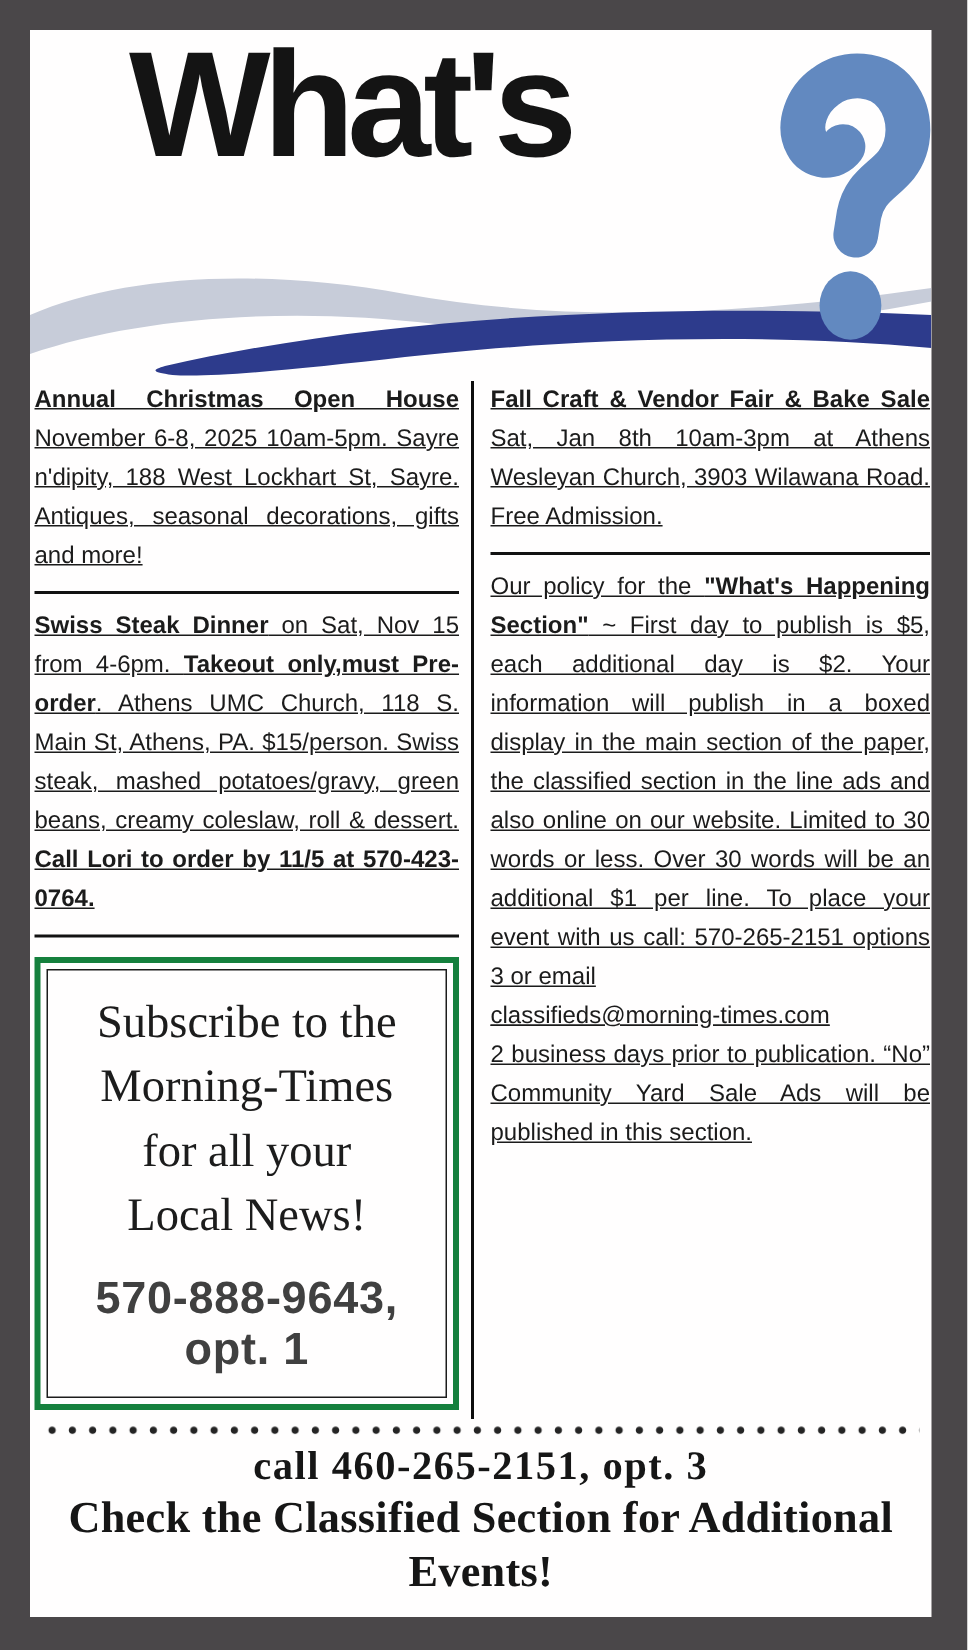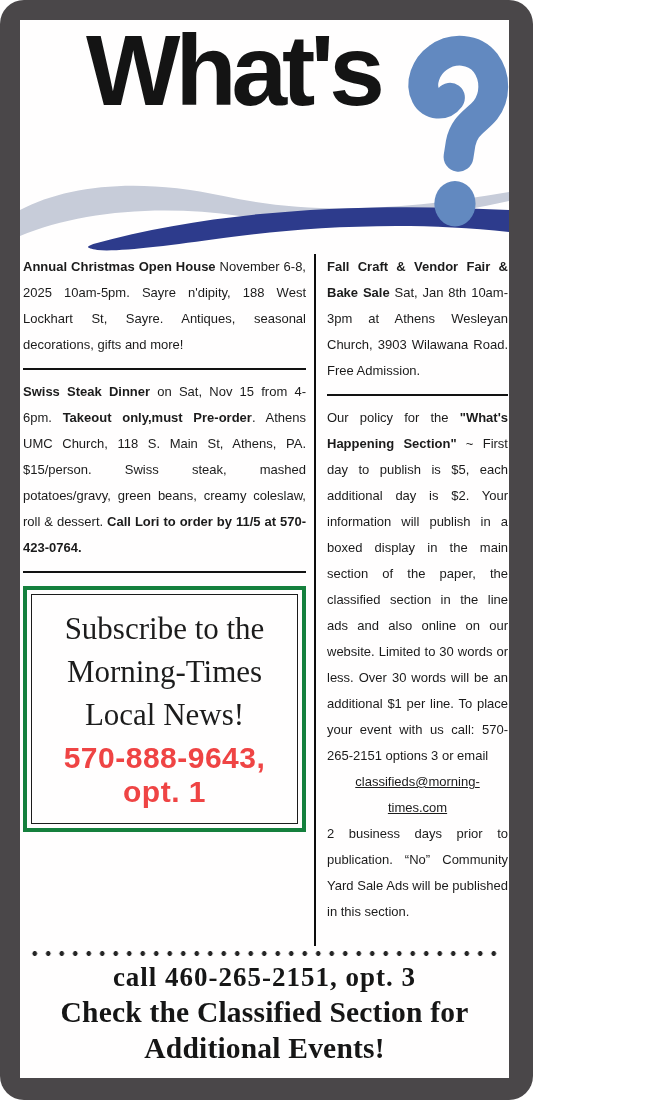--- a/index.html
+++ b/index.html
@@ -1,47 +1,47 @@
 <!DOCTYPE html>
 <html><head>
 <meta charset="utf-8">
 <style>
   html,body{margin:0;padding:0;background:#ffffff;}
   .page{
-    width:533px;height:1100px;box-sizing:border-box;position:relative;
+    width:645px;height:1100px;box-sizing:border-box;position:relative;
     background:#4a4749;padding:20px 24px 22px 20px;
-    font-family:"Liberation Sans",sans-serif;color:#1a1a1a;border-radius:24px;
+    font-family:"Liberation Sans",sans-serif;color:#1a1a1a;
   }
   .inner{width:100%;height:100%;background:#fffefe;position:relative;overflow:hidden;}
 
   
   .header{position:relative;height:232px;overflow:hidden;}
   .swoosh{position:absolute;left:0;bottom:-4px;width:100%;height:80px;}
   .masthead{position:absolute;left:0;top:0;width:100%;line-height:1;
     font-weight:bold;letter-spacing:-5px;color:#141414;}
   .title1{position:absolute;top:0px;left:66px;font-size:100px;}
   .title2{position:absolute;top:92px;left:20px;font-size:100px;}
   .qmark{position:absolute;top:2px;right:0px;width:128px;height:214px;}
 
   
   .columns{display:flex;height:694px;box-sizing:border-box;padding:2px 0 0 2px;}
   .col-left{width:292px;box-sizing:border-box;padding:0 8px 0 1px;}
   .vdivider{width:2px;background:#0d0d0d;}
   .col-right{flex:1;box-sizing:border-box;padding:0 1px 0 11px;}
 
-  .event{font-size:13px;line-height:26px;text-align:justify;color:#1b1b1b;}
+  .event{font-size:16px;line-height:26px;text-align:justify;color:#1b1b1b;text-decoration:underline;}
   .seg-bold{font-weight:bold;}
   .seg-underline{text-decoration:underline;}
-  .seg-block{display:block;text-align:center;}
+  .seg-block{display:block;text-align:left;}
   .rule{border:none;border-top:2.5px solid #121212;margin:10px 0 9px 0;}
 
   .subscribe-outer{border:4px solid #15803d;padding:4px;margin-top:13px;}
   .subscribe-inner{border:1.5px solid #1c1c1c;text-align:center;padding:12px 2px 14px 2px;}
   .subscribe-line{font-family:"Liberation Serif",serif;font-size:31px;line-height:43px;color:#1c1c1c;}
-  .subscribe-phone{font-size:30px;font-weight:bold;letter-spacing:.5px;margin-top:5px;color:#ef4444;}
+  .subscribe-phone{font-size:30px;font-weight:bold;letter-spacing:.5px;margin-top:18px;color:#404040;}
 
   
   .footer{padding-top:1px;}
   .dots{height:9px;margin:2px 8px;
     background-image:radial-gradient(circle,#242424 2.1px,transparent 2.7px);
     background-size:13.5px 9px;background-position:left center;background-repeat:repeat-x;}
   .footer-text{font-family:"Liberation Serif",serif;font-weight:bold;text-align:center;color:#161616;}
   .footer-line1{font-size:27px;line-height:34px;margin-top:3px;}
   .footer-line2{font-size:27px;line-height:34px;letter-spacing:1px;}
   .footer-line3{font-size:29.5px;line-height:36px;letter-spacing:.2px;}
@@ -69,20 +69,21 @@
       <div class="col-left">
         <p class="event" style="margin:0;"><span class="seg-bold">Annual Christmas Open House </span><span>November 6-8, 2025 10am-5pm. Sayre n'dipity, 188 West Lockhart St, Sayre. Antiques, seasonal decorations, gifts and more!</span></p>
         <hr class="rule">
         <p class="event" style="margin:0;"><span class="seg-bold">Swiss Steak Dinner</span><span> on Sat, Nov 15 from 4-6pm. </span><span class="seg-bold">Takeout only,must Pre-order</span><span>. Athens UMC Church, 118 S. Main St, Athens, PA. $15/person. Swiss steak, mashed potatoes/gravy, green beans, creamy coleslaw, roll &amp; dessert. </span><span class="seg-bold">Call Lori to order by 11/5 at 570-423-0764.</span></p>
         <hr class="rule">
 
         <div class="subscribe-outer">
           <div class="subscribe-inner">
             <div class="subscribe-line">Subscribe to the</div>
             <div class="subscribe-line">Morning-Times</div>
+            <div class="subscribe-line">for all your</div>
             <div class="subscribe-line">Local News!</div>
             <div class="subscribe-phone">570-888-9643, opt. 1</div>
           </div>
         </div>
       </div>
 
       <div class="vdivider"></div>
 
       <div class="col-right">
         <p class="event" style="margin:0;"><span class="seg-bold">Fall Craft &amp; Vendor Fair &amp; Bake Sale</span><span> Sat, Jan 8th 10am-3pm at Athens Wesleyan Church, 3903 Wilawana Road. Free Admission.</span></p>

